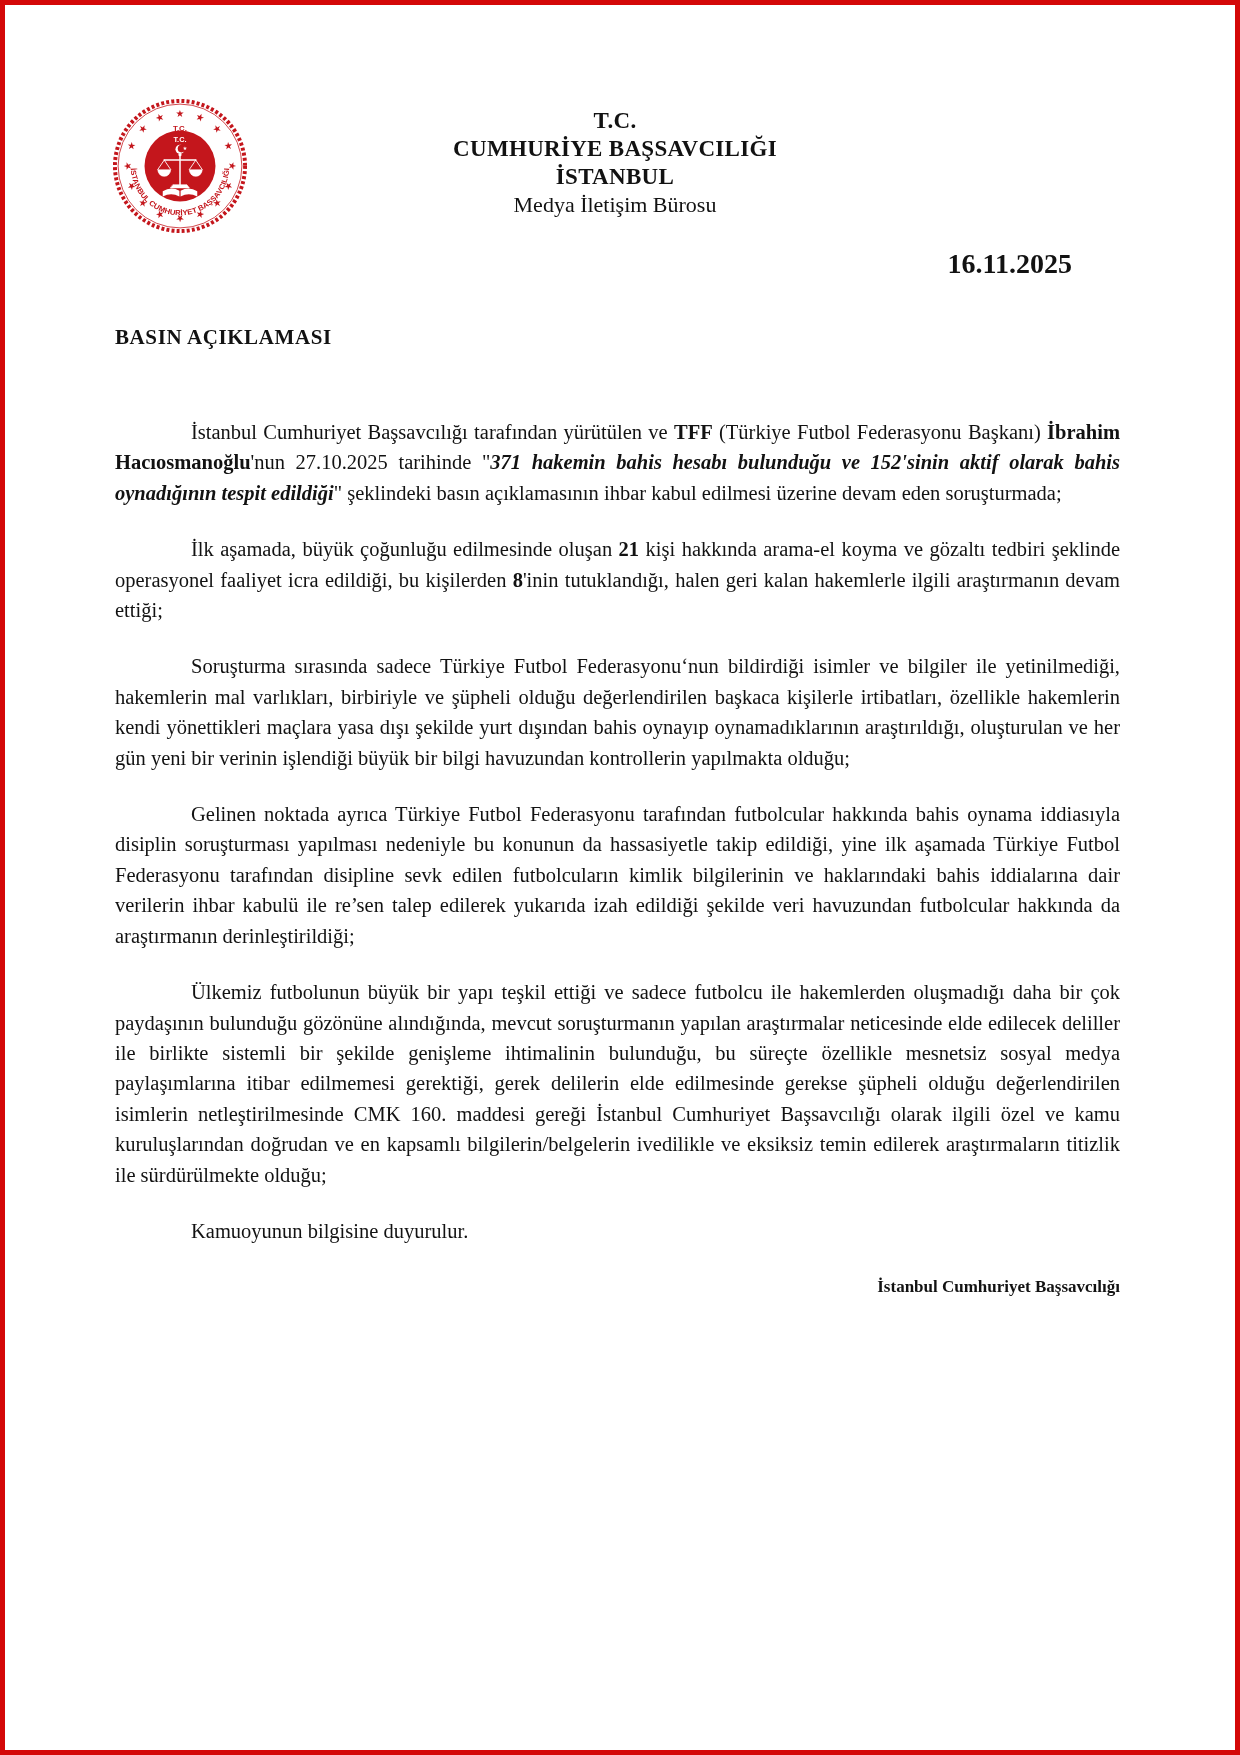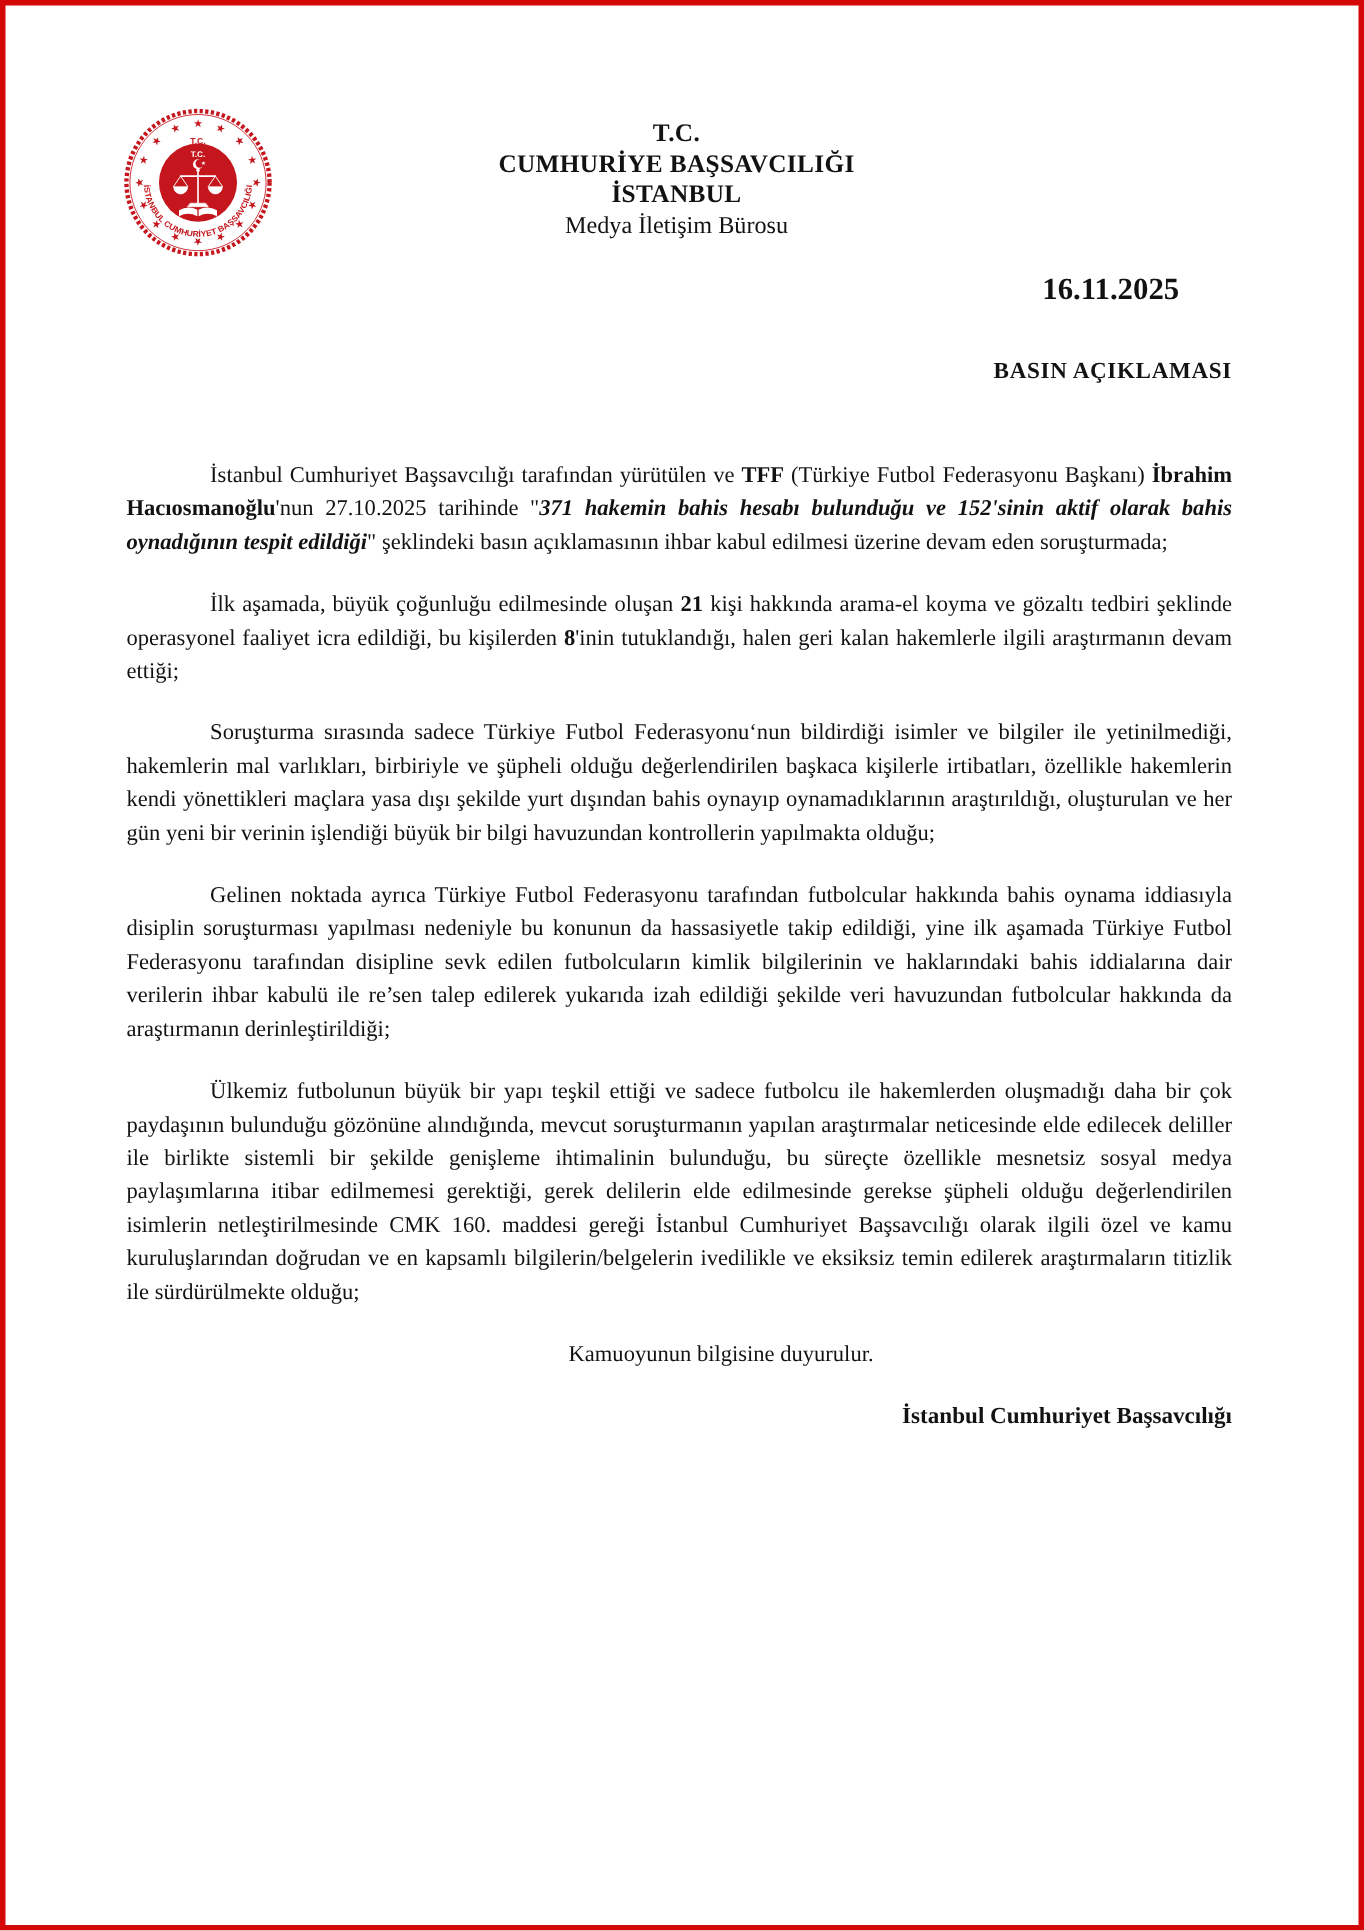--- a/index.html
+++ b/index.html
@@ -11,25 +11,25 @@
     border:5px solid #d40808;
     font-family:"Liberation Serif", serif;
     color:#121212;
     overflow:hidden;
   }
   .logo-wrap{position:absolute;left:106px;top:92px;width:138px;height:138px;}
   .header{position:absolute;left:110px;top:102px;width:1000px;text-align:center;line-height:28px;}
   .header .h-bold{font-weight:bold;font-size:23px;letter-spacing:.3px;}
   .header .h-reg{font-size:22px;}
   .date-line{position:absolute;top:243px;left:102px;width:965px;text-align:right;font-weight:bold;font-size:28px;}
-  .doc-title{position:absolute;top:320px;left:110px;width:1005px;text-align:right;font-weight:bold;font-size:21px;letter-spacing:.6px;}
+  .doc-title{position:absolute;top:320px;left:110px;width:1005px;text-align:left;font-weight:bold;font-size:21px;letter-spacing:.6px;}
   .body-text{position:absolute;top:412px;left:110px;width:1005px;font-size:20.5px;line-height:30.4px;text-align:justify;}
   .para{margin:0 0 26px 0;text-indent:76px;}
-  .closing{margin:11px 0 18px 0;text-indent:76px;text-align:center;}
-  .signature{margin:26px 0 0 0;text-align:right;font-weight:bold;font-size:21px;}
+  .closing{margin:11px 0 18px 0;text-indent:76px;text-align:left;}
+  .signature{margin:26px 0 0 0;text-align:right;font-weight:bold;font-size:17px;}
   .b{font-weight:bold;}
   .i{font-style:italic;}
   .emblem-svg{width:100%;height:100%;display:block;}
   .ring-text{font-family:"Liberation Sans", sans-serif;font-weight:bold;}
   .star-font{font-family:"DejaVu Sans", sans-serif;}
 </style>
 </head>
 <body>
 
 <div class="page">

